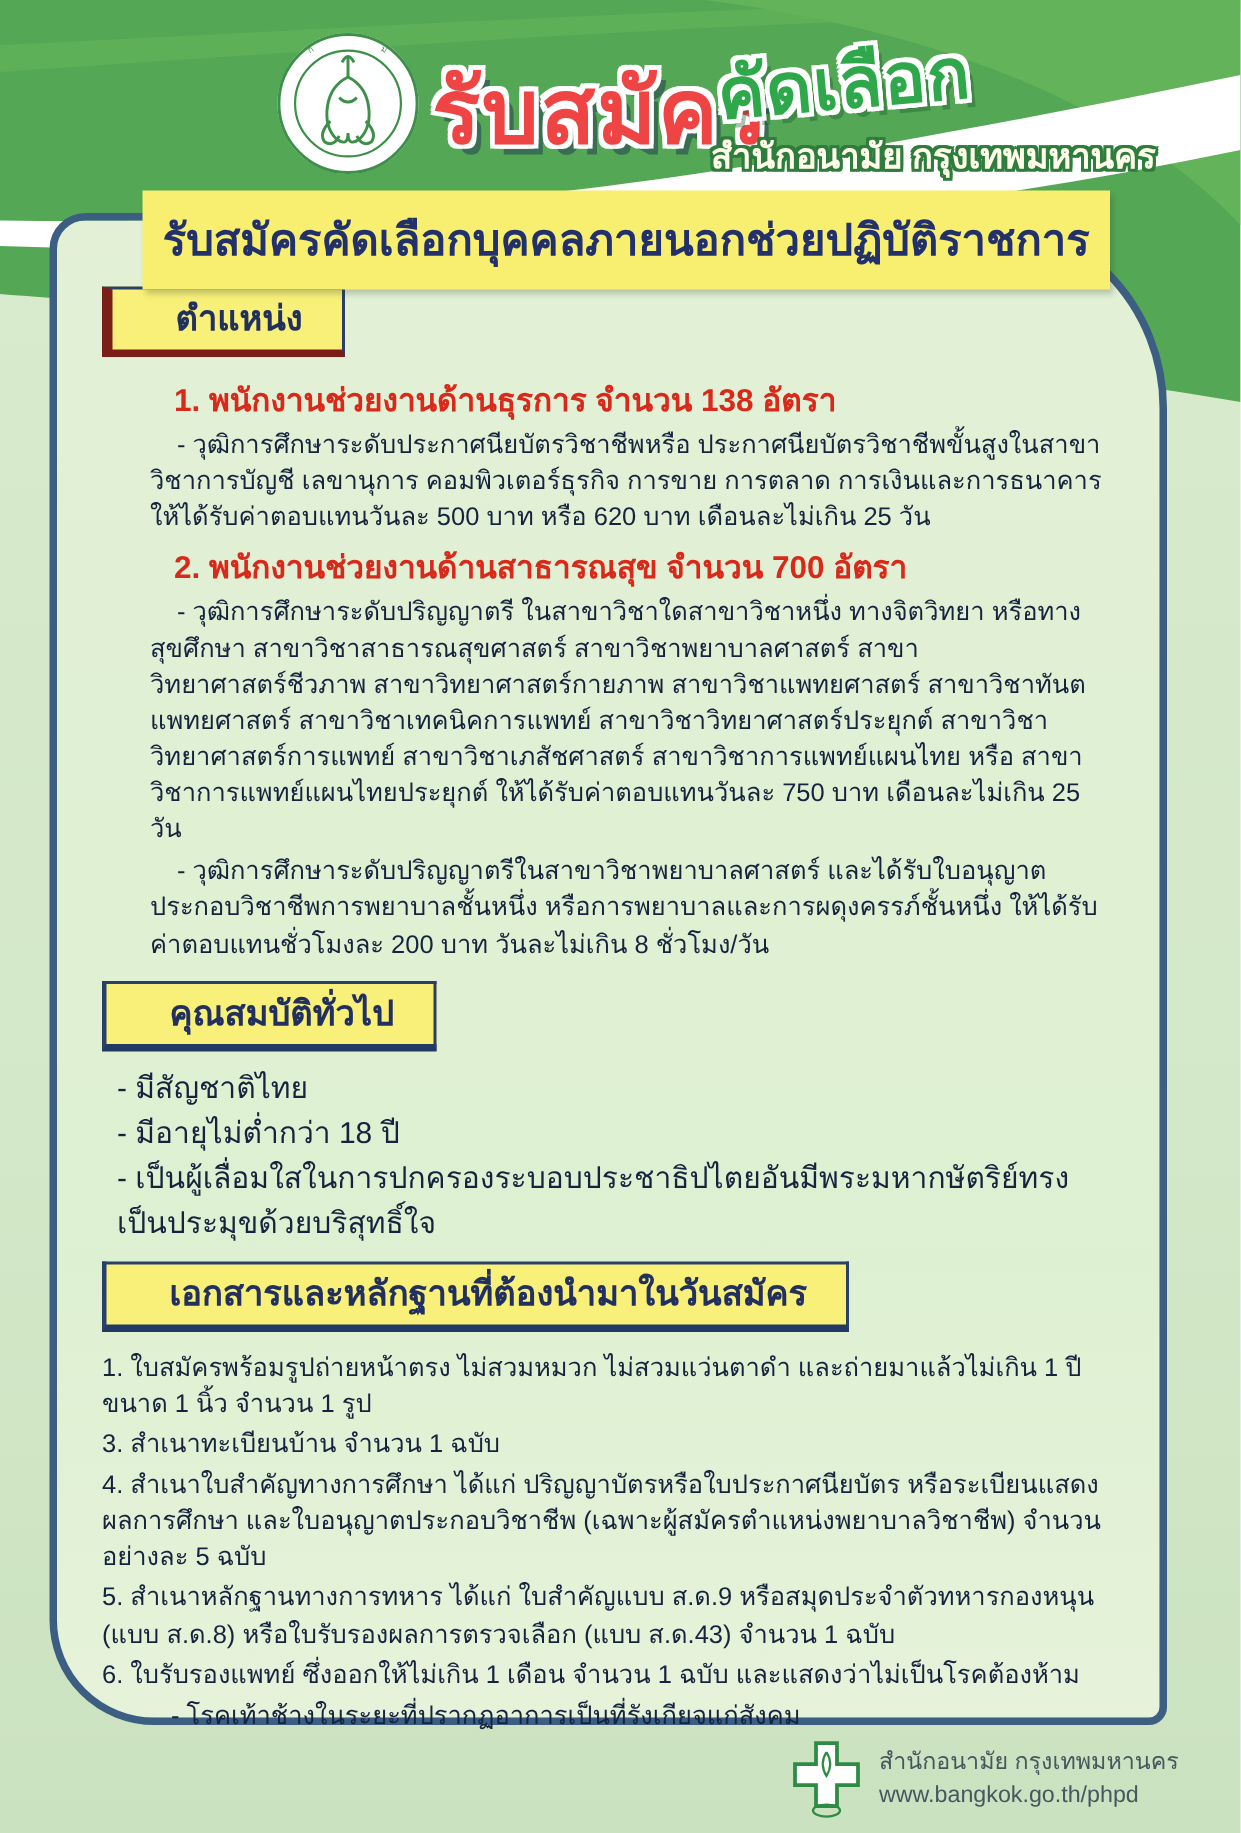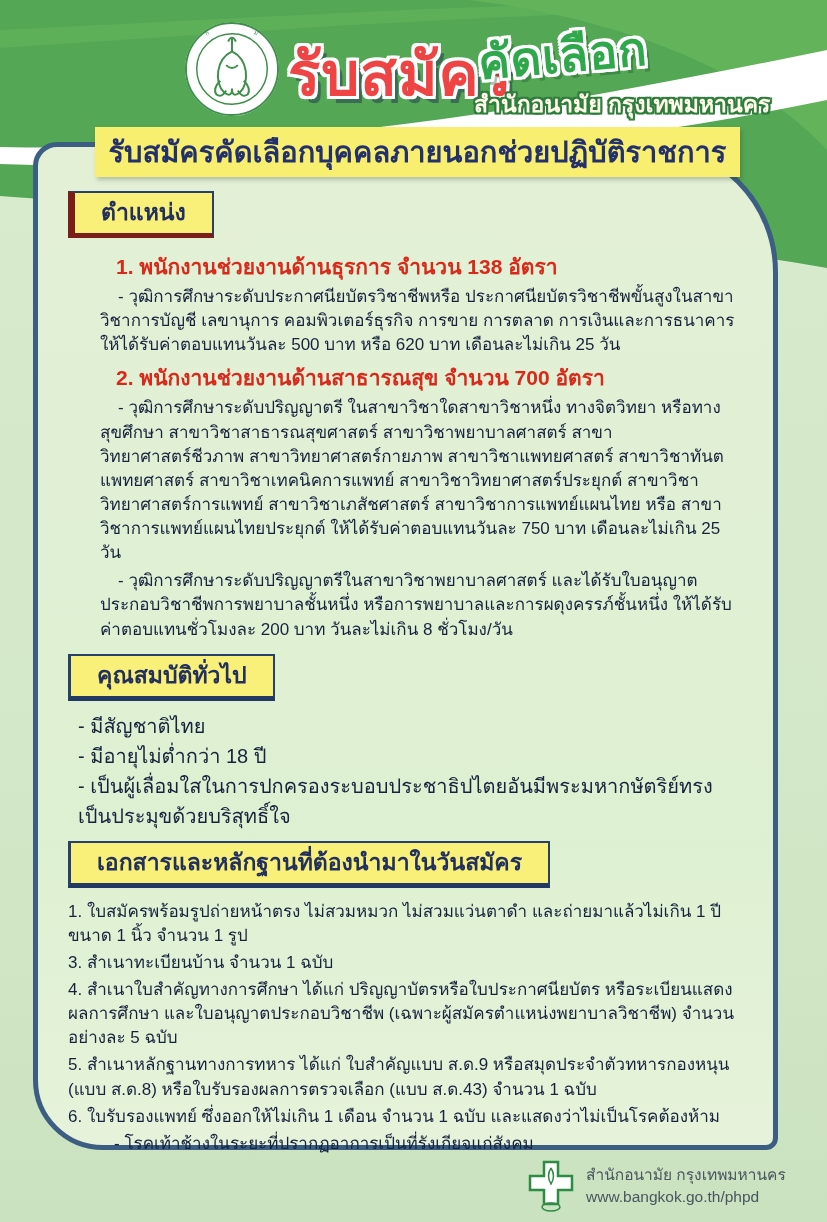--- a/index.html
+++ b/index.html
@@ -27,38 +27,38 @@
                 5px 6px 0 rgba(20,80,40,.35);
   }
   .brand-agency{
     position:absolute;left:474px;top:86px;z-index:3;
     font-size:23px;font-weight:bold;color:#fffce9;
     text-shadow:-2px -2px 0 #2e7d3c,2px -2px 0 #2e7d3c,-2px 2px 0 #2e7d3c,2px 2px 0 #2e7d3c,
                 0 2px 0 #2e7d3c,0 -2px 0 #2e7d3c,2px 0 0 #2e7d3c,-2px 0 0 #2e7d3c;
   }
   
   .banner{
-    position:absolute;left:95px;top:127px;width:645px;height:50px;z-index:4;
+    position:absolute;left:95px;top:127px;width:645px;height:66px;z-index:4;
     background:#f8ef70;display:flex;align-items:center;justify-content:center;
     box-shadow:2px 3px 4px rgba(40,60,40,.25);
   }
   .banner span{font-size:29px;font-weight:bold;color:#22306b;}
   
   .panel{
     position:absolute;left:33px;top:142px;width:745px;height:1008px;z-index:2;
     background:linear-gradient(180deg,#e3f0d6 0%,#def0d2 70%,#e6f3da 100%);
     border:5px solid #3c5e83;
     border-radius:24px 130px 12px 70px;
     box-sizing:border-box;
     padding:44px 0 0 0;
   }
   .sec-head{
     display:inline-block;background:#f9f07a;color:#21305e;
     font-weight:bold;font-size:23px;line-height:1;
-    padding:8px 26px 9px 26px;margin:0 0 8px 30px;
+    padding:8px 26px 9px 42px;margin:0 0 8px 30px;
     border:2px solid #29406b;border-left:7px solid #7c1e18;border-bottom:5px solid #7c1e18;
   }
   .sec-head.alt{border-left:3px solid #29406b;border-bottom:5px solid #223a63;}
   .pos-title{font-size:21px;font-weight:bold;color:#d9291b;margin:4px 40px 2px 78px;}
   .pos-detail{font-size:17px;line-height:1.42;margin:0 36px 4px 62px;text-indent:18px;color:#16233e;}
   .qual-list{margin:2px 36px 10px 40px;font-size:20px;line-height:1.5;}
   .qual-list div{margin:0;}
   .doc-list{margin:4px 30px 0 30px;font-size:17px;line-height:1.42;}
   .doc-list .doc-item{margin:0 0 3px 0;}
   .disease-list{margin:0 0 3px 46px;}

